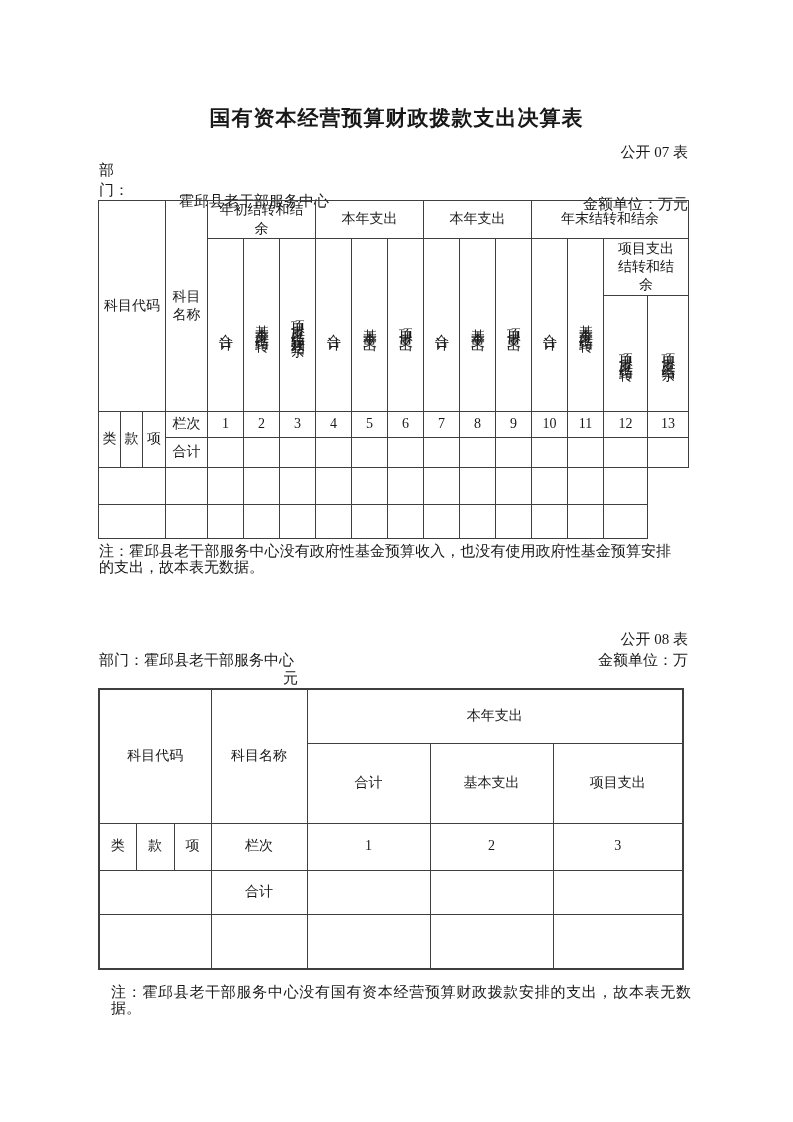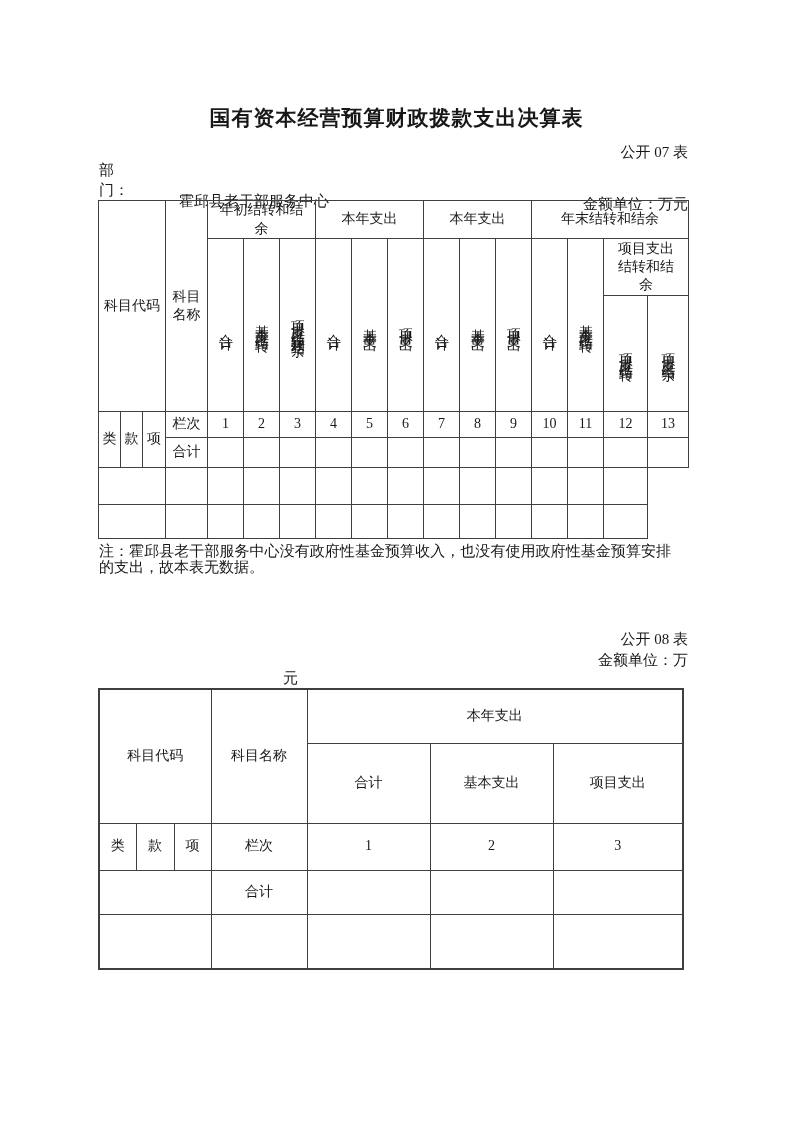--- a/index.html
+++ b/index.html
@@ -168,20 +168,21 @@
       <td></td>
           <td></td>
     </tr>
   </tbody>
     </table>
 
   <div class="abs note" style="top:543px; left:99px; width:572px;">注：霍邱县老干部服务中心没有政府性基金预算收入，也没有使用政府性基金预算安排的支出，故本表无数据。</div>
 
 
   <div class="abs meta right-meta" style="top:630px; right:105px;margin-left:8px;">公开 08 表</div>
+  <div class="abs meta" style="top:651px; left:99px;">部门：霍邱县老干部服务中心</div>
   <div class="abs meta right-meta" style="top:651px; right:105px;">金额单位：万</div>
   <div class="abs meta" style="top:669px; left:283px;">元</div>
 
   <table class="t2">
     <colgroup>
       <col style="width:37px">
         <col style="width:38px">
         <col style="width:37px">
       <col style="width:96px">
       <col style="width:123px">
@@ -218,14 +219,15 @@
     <tr class="s-e">
       <td colspan="3"></td>
       <td></td>
       <td></td>
       <td></td>
       <td></td>
     </tr>
   </tbody>
     </table>
 
+  <div class="abs note" style="top:984px; left:111px; width:580px;">注：霍邱县老干部服务中心没有国有资本经营预算财政拨款安排的支出，故本表无数据。</div>
 
 </div>
 
 </body></html>

